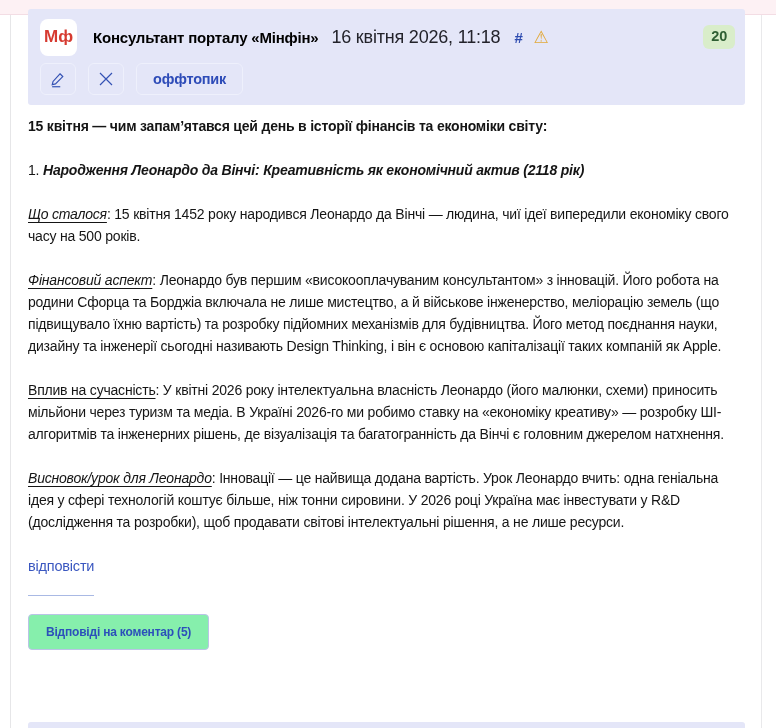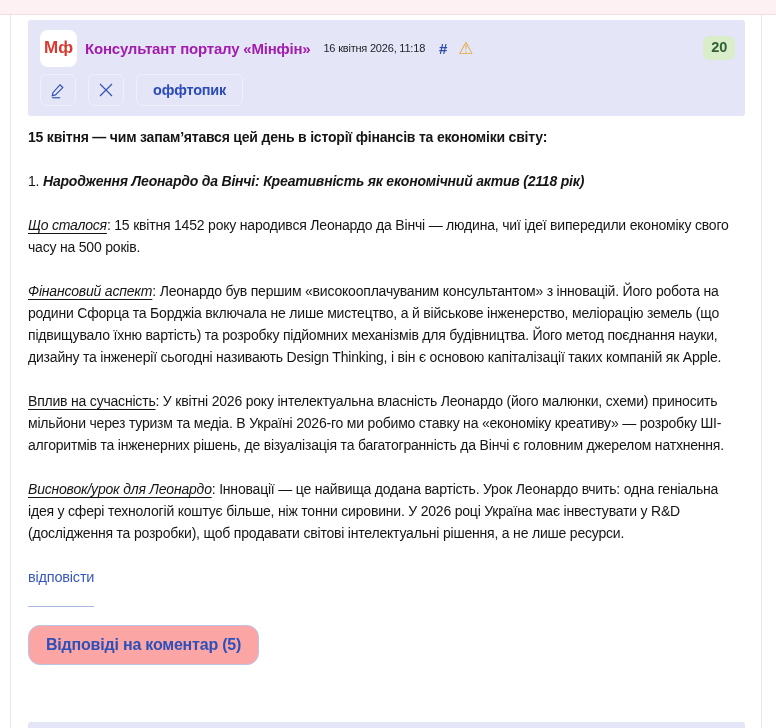--- a/index.html
+++ b/index.html
@@ -8,29 +8,29 @@
     background:#ffffff;
     font-family:"Liberation Sans","DejaVu Sans",sans-serif;
     color:#151515;
     letter-spacing:-0.2px;
   }
   
   .top-strip{position:absolute;left:0;top:0;width:776px;height:14px;background:#fdf1f4;border-bottom:1px solid #f3dde4;}
   .v-line-left{position:absolute;left:10px;top:15px;bottom:0;width:1px;background:#e6e6e8;}
   .v-line-right{position:absolute;left:761px;top:15px;bottom:0;width:1px;background:#e9e9eb;}
 
-  .content{position:absolute;left:28px;top:20px;width:717px;}
+  .content{position:absolute;left:28px;top:9px;width:717px;}
 
   
   .comment-header{background:#e4e6f8;border-radius:3px;padding:8px 10px 10px 12px;}
   .hdr-row1{display:flex;align-items:center;height:40px;}
   .avatar{width:37px;height:37px;background:#ffffff;border-radius:8px;display:flex;align-items:center;justify-content:center;
           color:#d63a30;font-weight:700;font-size:17px;letter-spacing:0;flex:0 0 auto;cursor:pointer;}
-  .username{margin-left:8px;color:#a21caf;font-weight:700;font-size:15px;cursor:pointer;white-space:nowrap;}
-  .timestamp{margin-left:13px;color:#23232b;font-weight:500;font-size:11px;white-space:nowrap;}
+  .username{margin-left:16px;color:#000000;font-weight:700;font-size:15px;cursor:pointer;white-space:nowrap;}
+  .timestamp{margin-left:13px;color:#23232b;font-weight:500;font-size:18px;white-space:nowrap;}
   .anchor-link{margin-left:14px;color:#2e4cb0;font-weight:600;font-size:15px;cursor:pointer;}
   .warning{margin-left:11px;color:#e2a93b;font-size:17px;line-height:1;}
   .score-badge{margin-left:auto;background:#d9edca;color:#2f5f33;font-weight:700;font-size:14.5px;
                border-radius:6px;padding:4px 8px;line-height:1.1;}
   .hdr-row2{display:flex;align-items:flex-end;margin-top:6px;}
   .hbtn{height:32px;border:1px solid #eef0fc;border-radius:6px;background:transparent;display:flex;
         align-items:center;justify-content:center;color:#3452b4;cursor:pointer;box-sizing:border-box;}
   .hbtn.icon-btn{width:36px;}
   .hbtn + .hbtn{margin-left:12px;}
   .hbtn.tag-btn{padding:0 16px;font-weight:700;font-size:14.5px;color:#2e4cb8;}
@@ -42,22 +42,22 @@
   .intro{font-weight:700;}
   .list-title{font-weight:700;font-style:italic;}
   .lead{text-decoration:underline;text-underline-offset:3px;}
   .lead.it{font-style:italic;text-align:center;}
   .continuation{font-weight:700;}
   .pointer{color:#e8b430;font-weight:700;font-size:17px;margin-left:4px;}
 
   .reply-link{display:inline-block;color:#3a57c0;font-size:14.5px;border-bottom:1px solid #a9b9e4;
               padding-bottom:18px;cursor:pointer;margin-bottom:18px;}
 
-  .replies-btn{display:inline-block;background:#fca5a5;border:1px solid #b9c4e6;border-radius:12px;
-               color:#2c50ba;font-weight:700;font-size:16px;padding:10px 17px;cursor:pointer;
+  .replies-btn{display:inline-block;background:#86efac;border:1px solid #b9c4e6;border-radius:4px;
+               color:#2c50ba;font-weight:700;font-size:12px;padding:10px 17px;cursor:pointer;
                font-family:inherit;letter-spacing:-0.2px;}
 
   .next-comment-strip{position:absolute;left:28px;bottom:0;width:717px;height:6px;background:#e4e6f8;border-radius:3px 3px 0 0;}
 </style>
 </head>
 <body>
 
 <div class="top-strip"></div>
 <div class="v-line-left"></div>
 <div class="v-line-right"></div>

